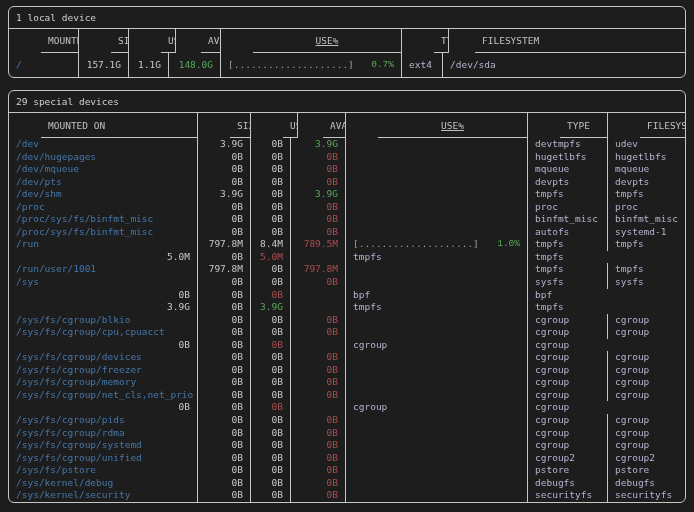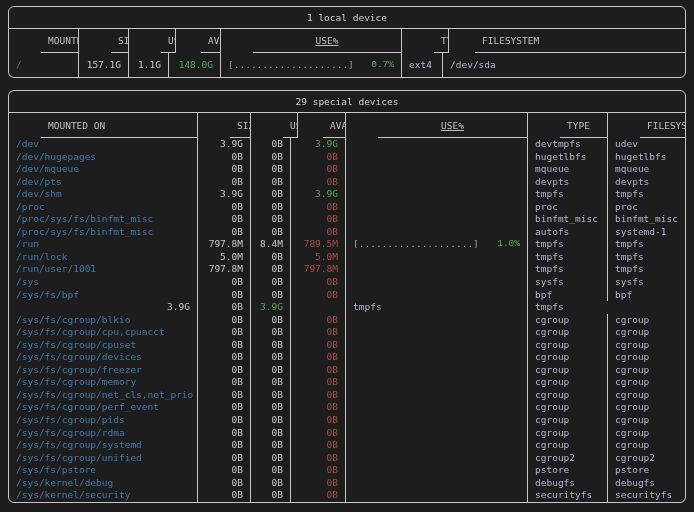--- a/index.html
+++ b/index.html
@@ -25,21 +25,20 @@
   .duf-table{
     border:1px solid var(--border);
     border-radius:6px;
     overflow:hidden;
     background:var(--bg);
   }
   .tbl-title{
     height:22px;line-height:22px;padding:0 7px;
     color:var(--title);border-bottom:1px solid var(--border);
     white-space:nowrap;
-    text-align:center;
   }
   .tbl-head,.trow{display:grid;}
   .t0 .tbl-head,.t0 .trow{grid-template-columns:70px 50px 40px 52px 181px 41px 1fr;}
   .t1 .tbl-head,.t1 .trow{grid-template-columns:189px 53px 40px 55px 182px 80px 1fr;}
   .cell{
     padding:0 7px;white-space:nowrap;overflow:hidden;
     border-right:1px solid var(--border);
   }
   .cell:last-child{border-right:none;}
   .tbl-head .cell{
@@ -208,21 +207,20 @@
           <div class="cell num">8.4M</div>
           <div class="cell num avail-low">789.5M</div>
           <div class="cell usecell">
             <span class="usebar">[....................]</span>
             <span class="usepct">1.0%</span>
           </div>
           <div class="cell lav">tmpfs</div>
           <div class="cell lav">tmpfs</div>
         </div>
         <div class="trow">
-          <div class="cell mount">/run/lock</div>
           <div class="cell num">5.0M</div>
           <div class="cell num">0B</div>
           <div class="cell num avail-low">5.0M</div>
           <div class="cell usecell">
             <span class="usebar"></span>
             <span class="usepct"></span>
           </div>
           <div class="cell lav">tmpfs</div>
           <div class="cell lav">tmpfs</div>
         </div>
@@ -244,21 +242,20 @@
           <div class="cell num">0B</div>
           <div class="cell num avail-low">0B</div>
           <div class="cell usecell">
             <span class="usebar"></span>
             <span class="usepct"></span>
           </div>
           <div class="cell lav">sysfs</div>
           <div class="cell lav">sysfs</div>
         </div>
         <div class="trow">
-          <div class="cell mount">/sys/fs/bpf</div>
           <div class="cell num">0B</div>
           <div class="cell num">0B</div>
           <div class="cell num avail-low">0B</div>
           <div class="cell usecell">
             <span class="usebar"></span>
             <span class="usepct"></span>
           </div>
           <div class="cell lav">bpf</div>
           <div class="cell lav">bpf</div>
         </div>
@@ -291,21 +288,20 @@
           <div class="cell num">0B</div>
           <div class="cell num avail-low">0B</div>
           <div class="cell usecell">
             <span class="usebar"></span>
             <span class="usepct"></span>
           </div>
           <div class="cell lav">cgroup</div>
           <div class="cell lav">cgroup</div>
         </div>
         <div class="trow">
-          <div class="cell mount">/sys/fs/cgroup/cpuset</div>
           <div class="cell num">0B</div>
           <div class="cell num">0B</div>
           <div class="cell num avail-low">0B</div>
           <div class="cell usecell">
             <span class="usebar"></span>
             <span class="usepct"></span>
           </div>
           <div class="cell lav">cgroup</div>
           <div class="cell lav">cgroup</div>
         </div>
@@ -351,21 +347,20 @@
           <div class="cell num">0B</div>
           <div class="cell num avail-low">0B</div>
           <div class="cell usecell">
             <span class="usebar"></span>
             <span class="usepct"></span>
           </div>
           <div class="cell lav">cgroup</div>
           <div class="cell lav">cgroup</div>
         </div>
         <div class="trow">
-          <div class="cell mount">/sys/fs/cgroup/perf_event</div>
           <div class="cell num">0B</div>
           <div class="cell num">0B</div>
           <div class="cell num avail-low">0B</div>
           <div class="cell usecell">
             <span class="usebar"></span>
             <span class="usepct"></span>
           </div>
           <div class="cell lav">cgroup</div>
           <div class="cell lav">cgroup</div>
         </div>

